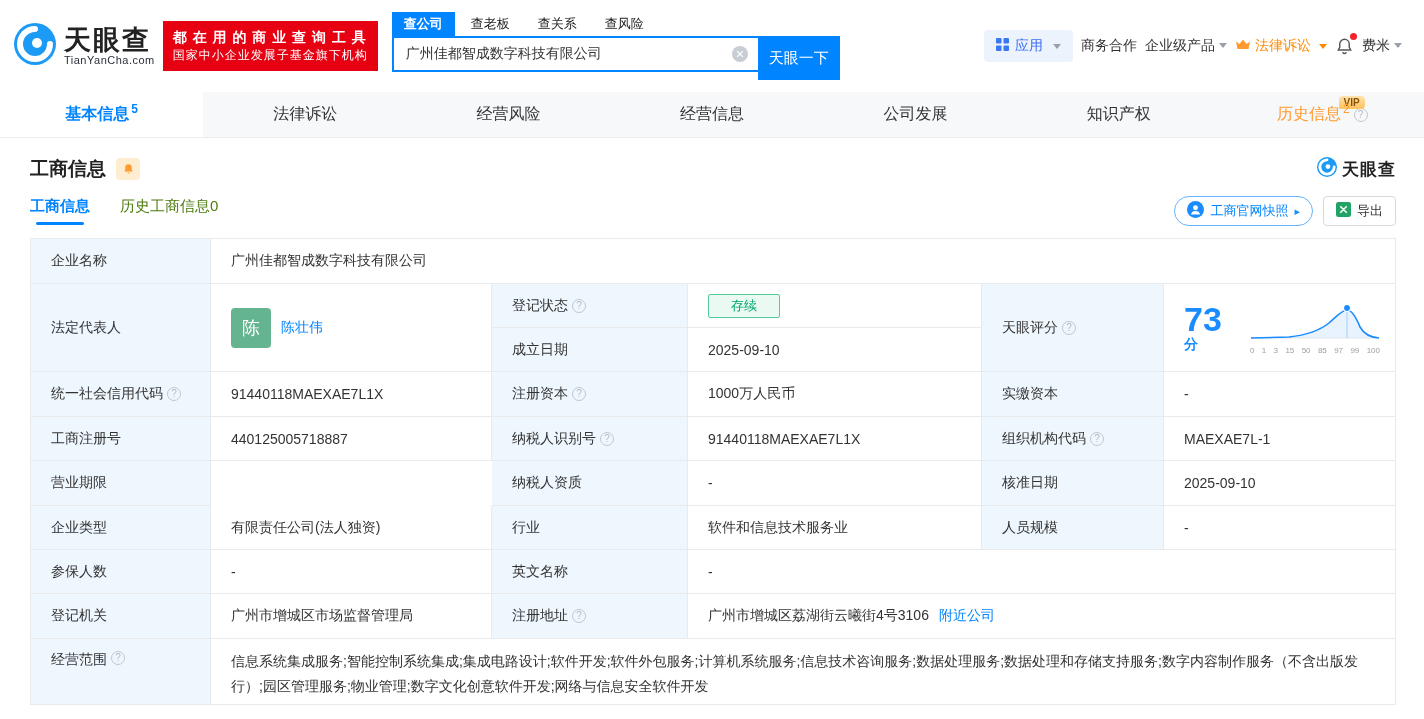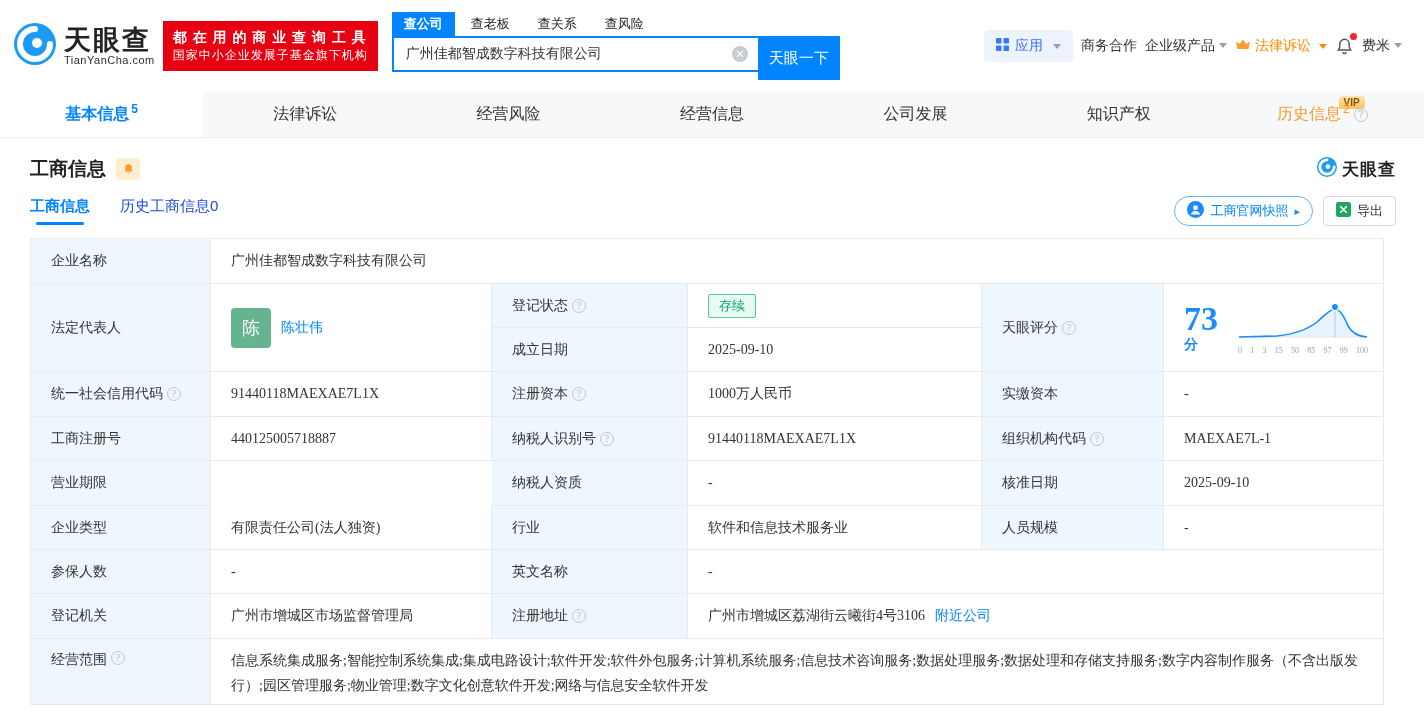--- a/index.html
+++ b/index.html
@@ -53,43 +53,43 @@
   
   .sechead { margin:18px 28px 0 30px; display:flex; align-items:center; }
   .sectitle { font-size:19px; font-weight:bold; color:#222; }
   .bellbtn { margin-left:10px; width:24px; height:22px; background:#ffedd2; border-radius:4px;
       display:flex; align-items:center; justify-content:center; cursor:pointer; }
   .minilogo { margin-left:auto; display:flex; align-items:center; gap:4px; }
   .minilogo .txt { font-size:17px; font-weight:bold; color:#222; letter-spacing:1px; }
 
   
   .subrow { margin:14px 28px 0 30px; display:flex; align-items:center; }
-  .subtab { font-size:15px; color:#1d4ed8; margin-right:30px; padding-bottom:9px; cursor:pointer; position:relative; }
+  .subtab { font-size:15px; color:#4d7c0f; margin-right:30px; padding-bottom:9px; cursor:pointer; position:relative; }
   .subtab.active { color:#0084ff; font-weight:bold; }
   .subtab.active::after { content:""; position:absolute; left:6px; right:6px; bottom:0; height:3px; background:#0084ff; border-radius:2px; }
   .actions { margin-left:auto; display:flex; gap:10px; align-items:center; }
   .btn-snapshot { display:flex; align-items:center; gap:6px; border:1px solid #66b3ff; color:#0084ff;
       font-size:13px; height:30px; padding:0 12px; border-radius:15px; background:#fff; cursor:pointer; }
   .btn-export { display:flex; align-items:center; gap:6px; border:1px solid #d9d9d9; color:#333;
       font-size:13px; height:30px; padding:0 12px; border-radius:4px; background:#fff; cursor:pointer; }
 
   
-  .info-table { margin:12px 40px 0 30px; display:grid;
+  .info-table { margin:12px 28px 0 30px; display:grid;
       grid-template-columns:180px 281px 196px 294px 182px 1fr;
       grid-template-rows:45px 44px 44px 45px 44px 45px 44px 44px 45px auto;
-      border-top:1px solid #e9eaec; border-left:1px solid #e9eaec; font-size:14px;font-family:Liberation Serif, serif; }
+      border-top:1px solid #e9eaec; border-left:1px solid #e9eaec; font-size:14px; }
   .cell { border-right:1px solid #e9eaec; border-bottom:1px solid #e9eaec; padding:6px 14px 6px 20px;
       display:flex; align-items:center; }
   .cell.label { background:#eef7fe; color:#333; }
   .cell.multiline { align-items:flex-start; padding-top:10px; line-height:1.75; display:block; }
   .avatar { width:40px; height:40px; background:#63b48f; border-radius:4px; color:#fff; font-size:18px;
       display:flex; align-items:center; justify-content:center; margin-right:10px; cursor:pointer; flex:none; }
   a.blue, .blue-link { color:#0084ff; text-decoration:none; cursor:pointer; }
   .badge-green { display:inline-block; border:1px solid #52ce94; background:#eafaf2; color:#00a870;
-      font-size:13px; padding:2px 10px; border-radius:2px; }
+      font-size:13px; padding:2px 22px; border-radius:2px; }
   .score-wrap { display:flex; align-items:center; gap:14px; width:100%; cursor:pointer; }
   .score-num { font-size:34px; font-weight:bold; color:#1a8cff; line-height:1; }
   .score-unit { font-size:14px; color:#1a8cff; font-weight:bold; }
   .chartbox { width:132px; }
   .ticks { display:flex; justify-content:space-between; font-size:8px; color:#9aa0a8; padding:0 1px; }
   .nearby { margin-left:10px; }
 </style>
 </head>
 <body>
 

